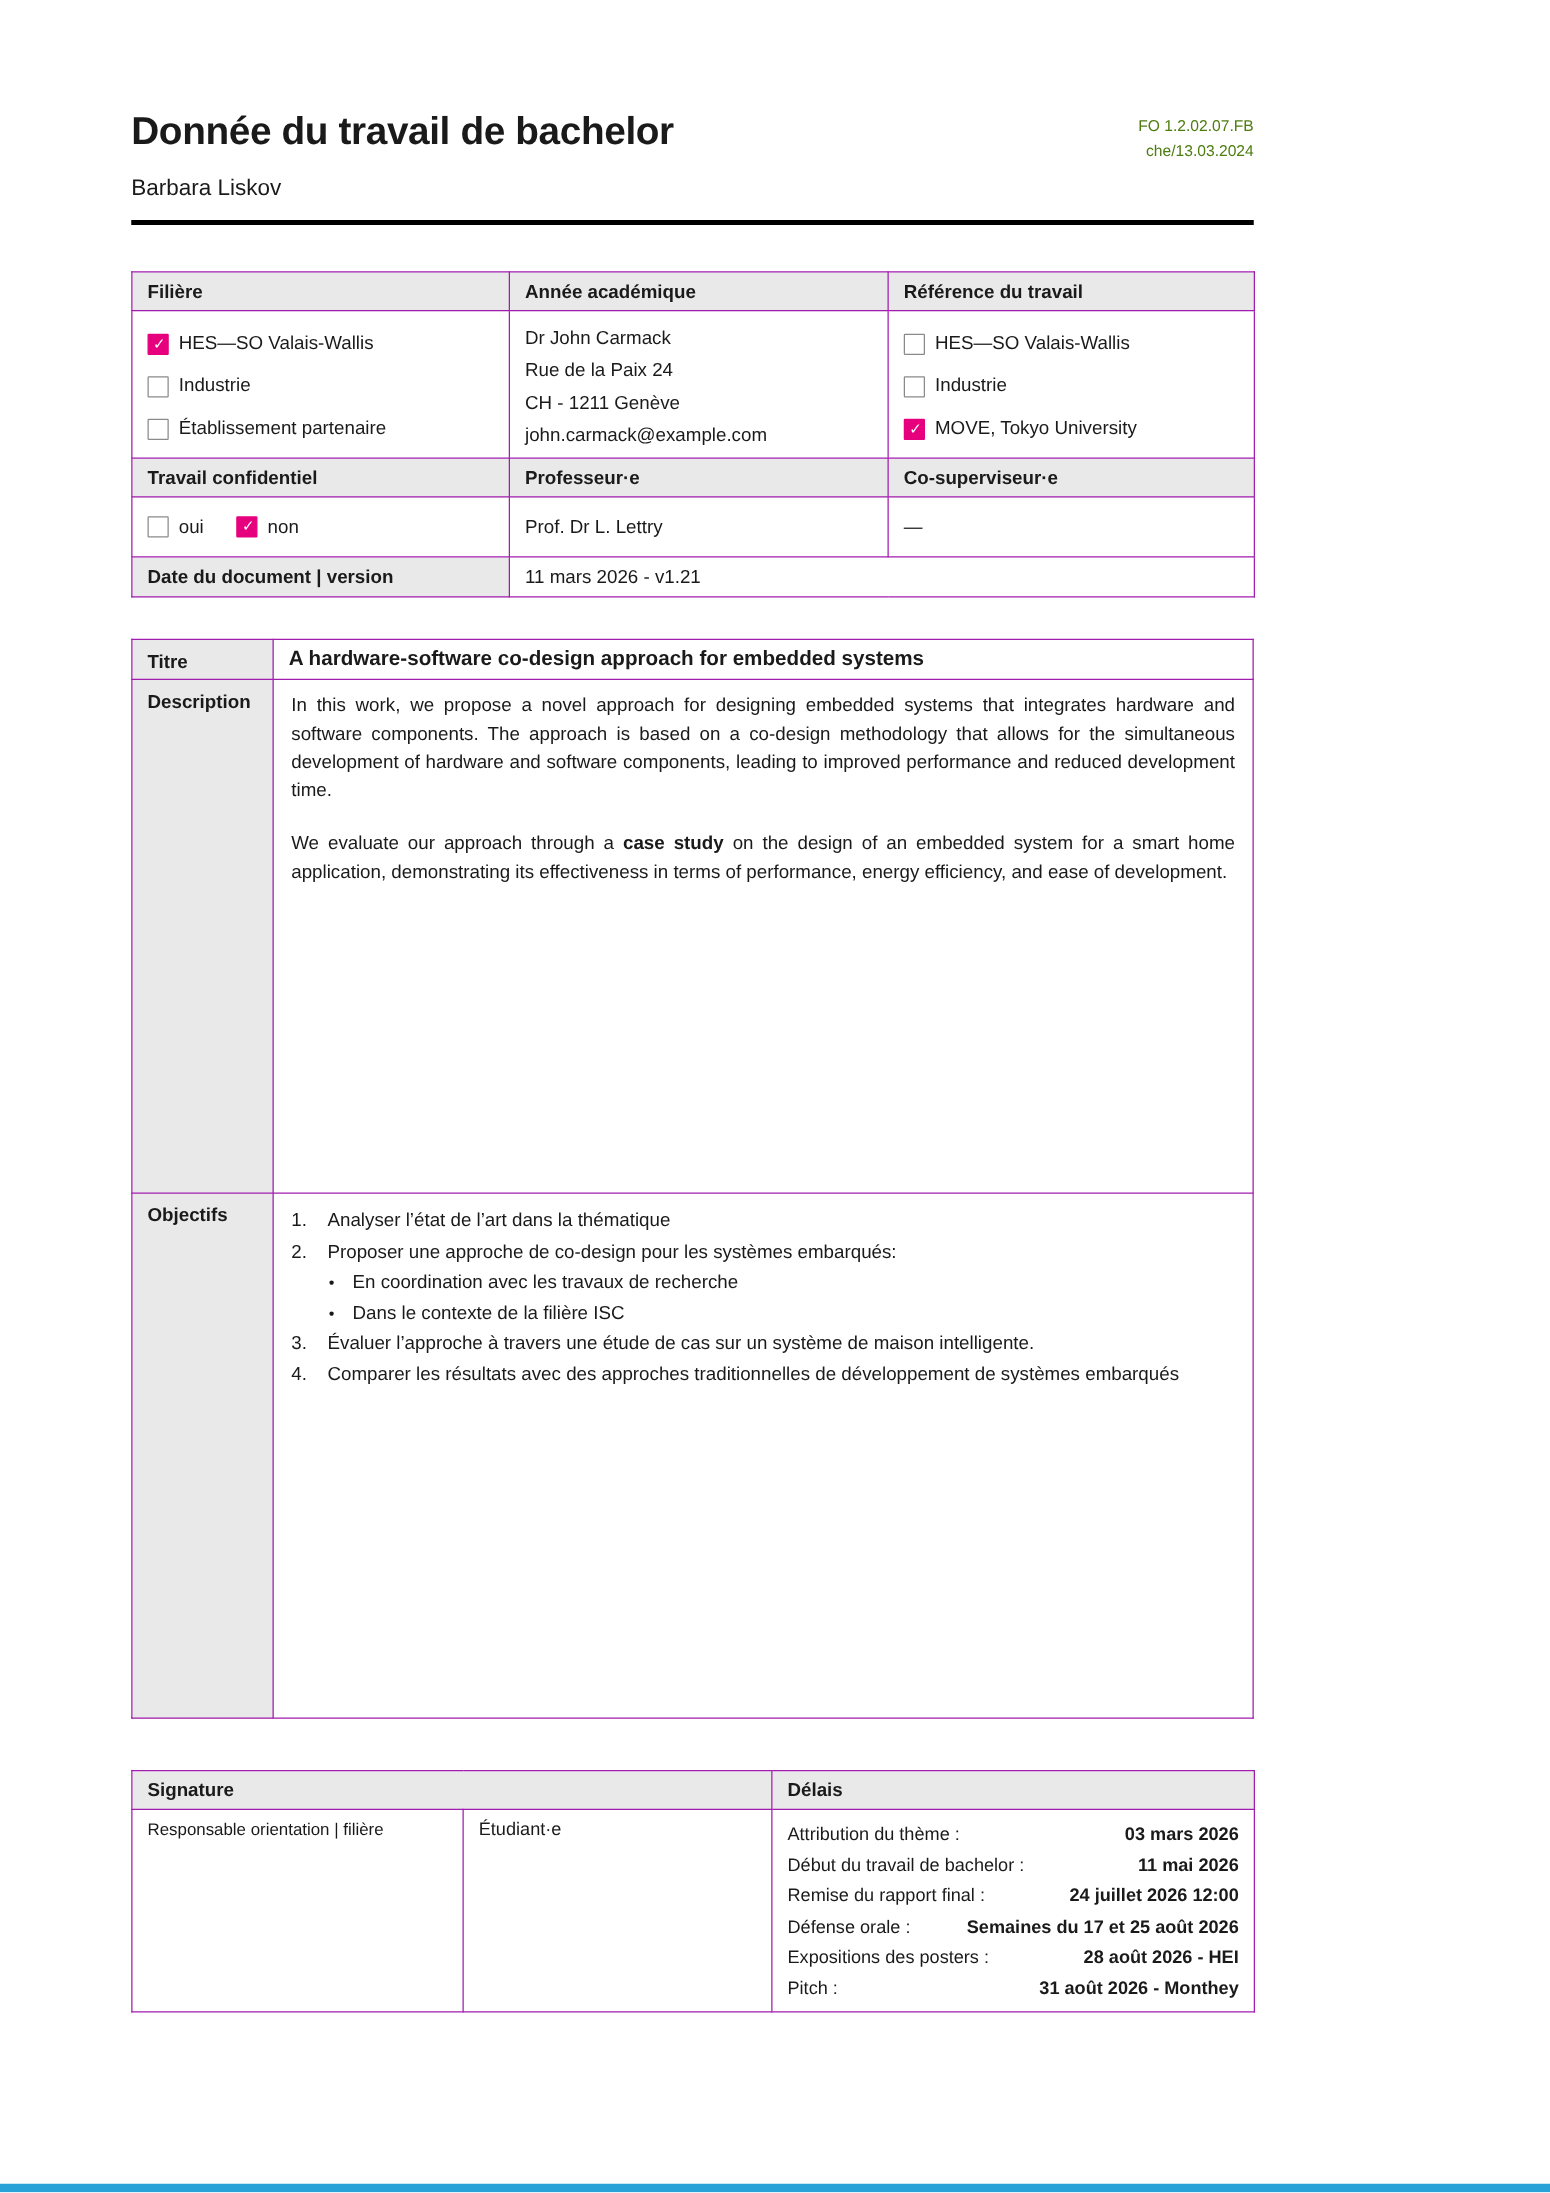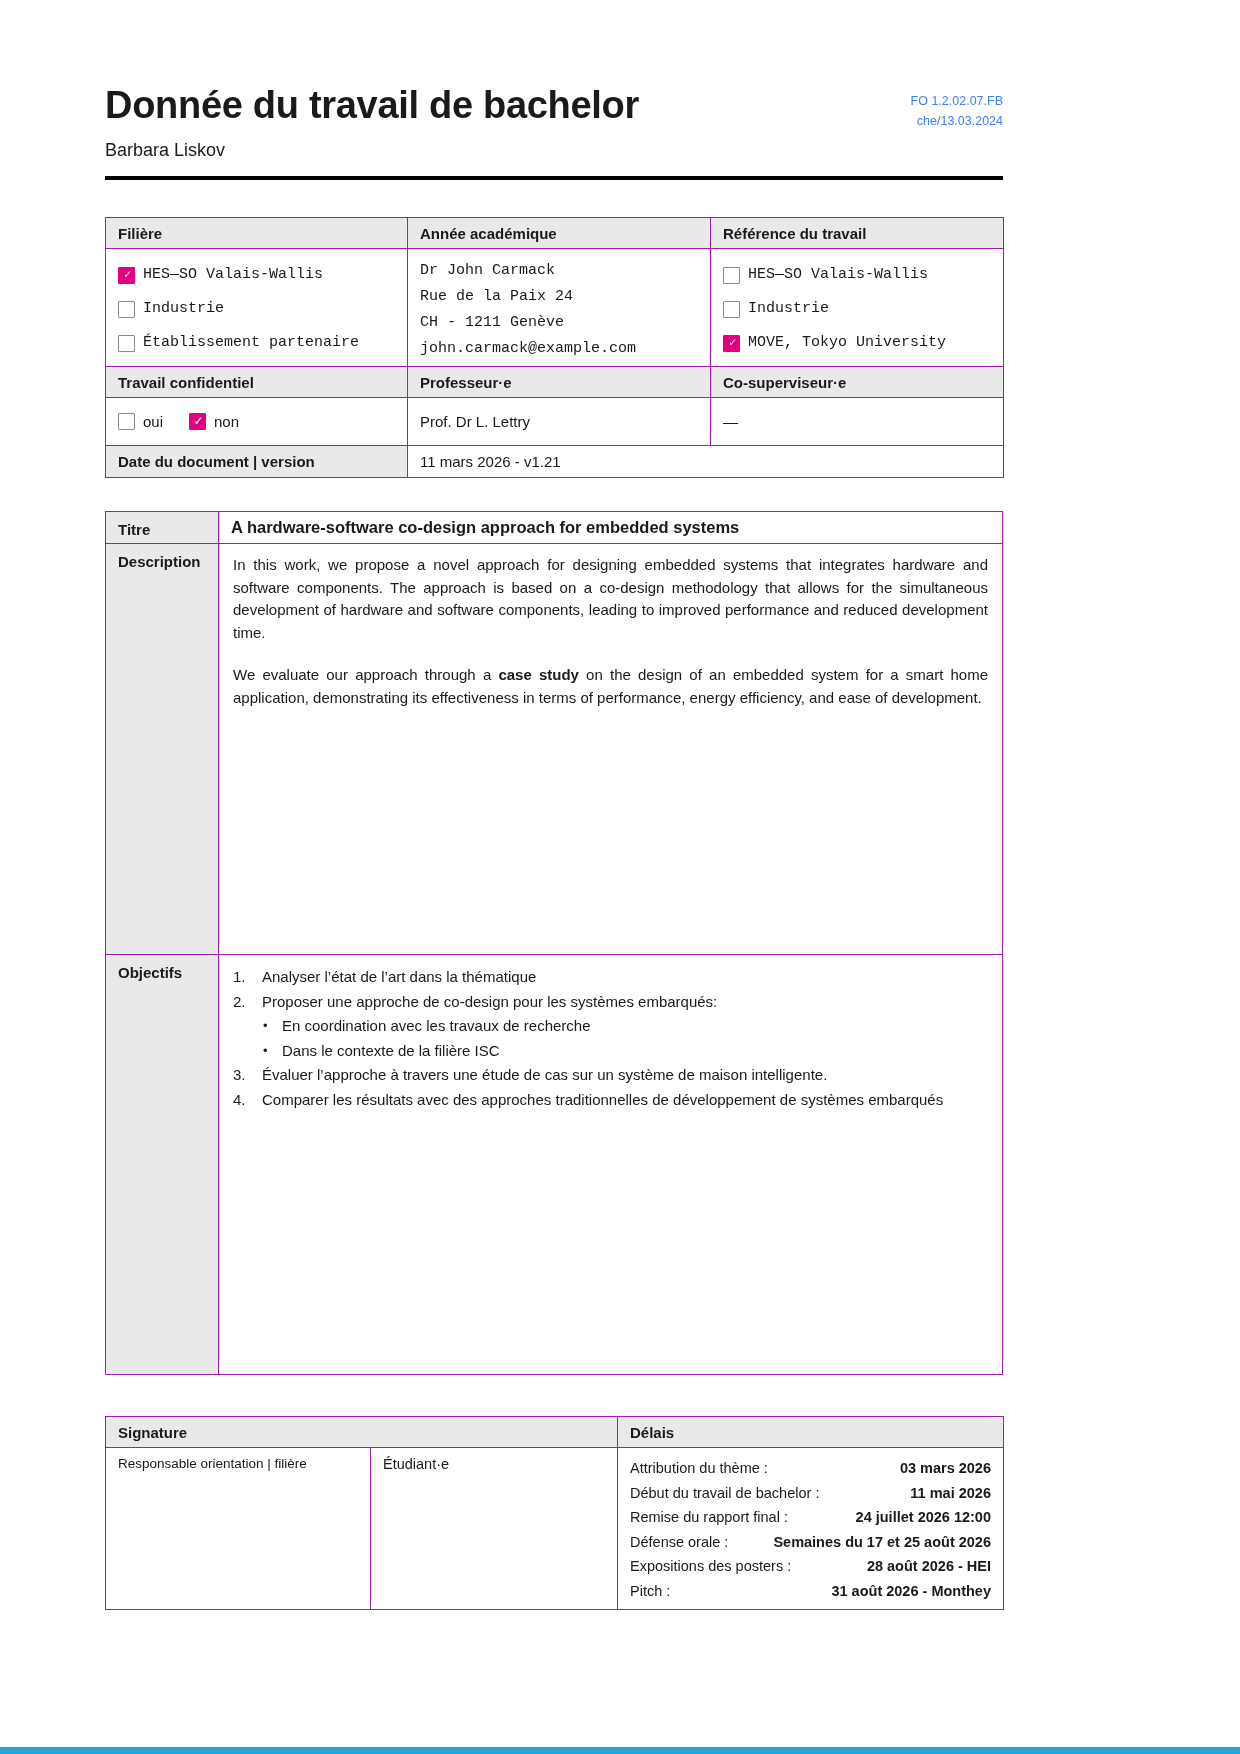--- a/index.html
+++ b/index.html
@@ -8,37 +8,37 @@
     width:1240px; height:1754px;
     box-sizing:border-box;
     padding:85px 237px 0 105px;
     background:#fff;
     font-family:"Liberation Sans", sans-serif;
     color:#1a1a1a;
     overflow:hidden;
   }
   
   .header-row { display:flex; justify-content:space-between; align-items:flex-start; }
-  .doc-title { font-size:38px; line-height:40px; font-weight:700; margin:0; letter-spacing:-0.3px; }
-  .doc-ref { text-align:right; font-size:12.5px; line-height:1.6; color:#3b82f6; padding-top:6px; }
+  .doc-title { font-size:31px; line-height:40px; font-weight:700; margin:0; letter-spacing:-0.3px; }
+  .doc-ref { text-align:right; font-size:12.5px; line-height:1.6; color:#4d7c0f; padding-top:6px; }
   .author { font-size:18px; margin-top:9px; }
   .rule { height:4px; background:#000; margin-top:15px; }
 
   
   table { width:100%; border-collapse:collapse; table-layout:fixed; }
   td, th { border:1px solid #a21caf; padding:4px 12px; font-size:15px; text-align:left; vertical-align:middle; word-wrap:break-word; }
   th { background:#e9e9e9; font-weight:700; }
   .t1 { margin-top:37px; }
   .t2 { margin-top:33px; }
   .t3 { margin-top:41px; }
   tr.h31 { height:31px; }
   tr.h32 { height:32px; }
   tr.h48 { height:48px; }
   tr.h114 { height:114px; }
-  td.top, th.top { vertical-align:top; padding-top:9px;font-family:Liberation Mono, monospace; }
+  td.top, th.top { vertical-align:top; padding-top:9px; }
   .lines div { line-height:26px; }
 
   
   .cb-row { display:flex; align-items:center; line-height:34px; }
   .cb {
     display:inline-block; width:17px; height:17px; box-sizing:border-box;
     border:1.5px solid #8a8a8a; background:#fff; border-radius:1px;
     margin-right:8px; flex:none; position:relative;
   }
   .cb.checked {

